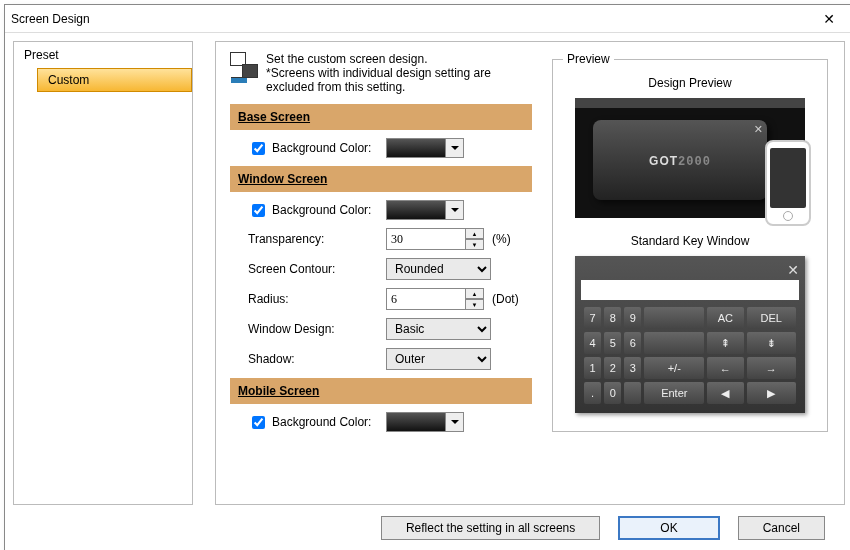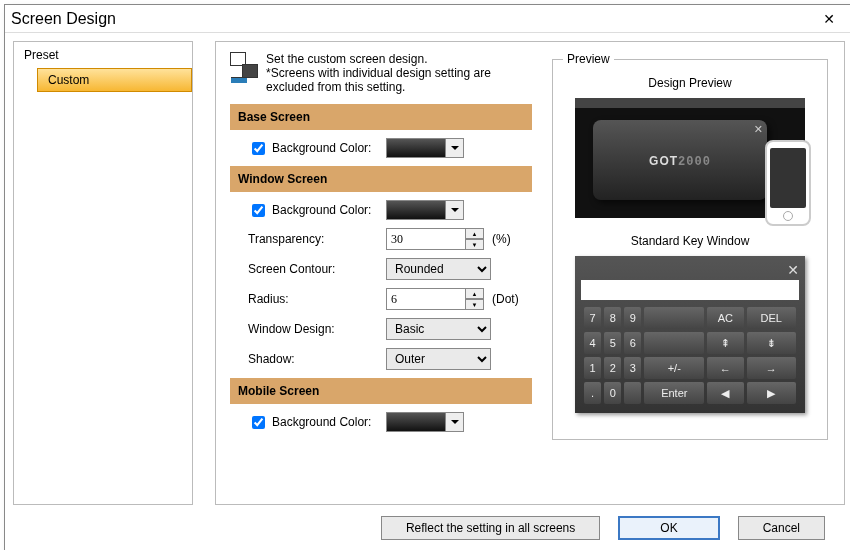--- a/index.html
+++ b/index.html
@@ -1,48 +1,48 @@
 <!DOCTYPE html>
 <html><head>
 <meta charset="utf-8">
 <style>
 * { box-sizing: border-box; font-family: "Segoe UI", Tahoma, sans-serif; font-size: 12px; }
 body { margin: 0; background: #fff; }
 .dialog { width: 850px; height: 550px; border: 1px solid #888; position: relative; background: #fff; display: flex; flex-direction: column; box-shadow: 4px 4px 8px rgba(0,0,0,0.15); margin: 4px;}
 .titlebar { height: 28px; display: flex; align-items: center; padding: 0 6px; border-bottom: 1px solid #ddd; }
-.titlebar .title { flex: 1; font-size: 16px; }
+.titlebar .title { flex: 1; font-size: 12px; }
 .titlebar .close { width: 36px; text-align: center; font-size: 14px; cursor: pointer; }
 .body { flex: 1; display: flex; padding: 8px; gap: 10px; }
 .sidebar { width: 180px; border: 1px solid #bbb; background: #fff; padding: 0; }
 .sidebar .hdr { padding: 6px 10px; color: #000; }
 .sidebar .item { padding: 4px 10px; margin-left: 23px; }
 .sidebar .item.sel { background: linear-gradient(#ffe29a, #f7b733); border: 1px solid #d08a00; }
 .main { flex: 1; border: 1px solid #bbb; background: #fff; padding: 10px 14px; display: flex; gap: 18px; margin-left: 12px; }
 .left { flex: 1; }
 .right { width: 280px; }
 .intro { display: flex; gap: 10px; margin-bottom: 10px; min-height: 36px; }
 .intro .icon { width: 36px; height: 32px; position: relative; }
 .intro .icon .sq1 { position:absolute; width:16px; height:14px; border:1px solid #333; background:#fff; left:0; top:0; }
 .intro .icon .sq1b { position:absolute; width:16px; height:6px; background:#2a7db8; left:1px; bottom:1px; border-top:1px solid #333;}
 .intro .icon .sq2 { position:absolute; width:16px; height:14px; border:1px solid #333; background:#444; left:12px; top:12px; }
-.section-title { background: #d9a66a; font-weight: bold; padding: 6px 8px; margin-top: 8px; }
+.section-title { background: #d9a66a; font-weight: bold; padding: 6px 8px; margin-top: 8px; text-decoration: underline; }
 .form-row { display: flex; align-items: center; margin: 8px 0 8px 18px; gap: 8px; }
 .form-row .lbl { width: 130px; }
 .chk-lbl { display:flex; align-items:center; gap:4px;}
 input[type=checkbox] { width:13px; height:13px; }
 .color-pick { display:flex; }
 .color-swatch { width: 60px; height: 20px; background: linear-gradient(#555, #111); border:1px solid #888; }
 .color-btn { width: 18px; height: 20px; border:1px solid #888; border-left:none; background:#eee; display:flex; align-items:center; justify-content:center; }
 .color-btn::after { content:""; border:4px solid transparent; border-top-color:#000; margin-top:4px; }
 .spinner { display:flex; }
 .spinner input { width: 80px; height: 22px; border:1px solid #888; padding:0 4px;font-family:Liberation Serif, serif; }
 .spinner .btns { width:18px; display:flex; flex-direction:column; }
 .spinner .btns span { flex:1; border:1px solid #888; border-left:none; font-size:6px; display:flex; align-items:center; justify-content:center; background:#eee; cursor:pointer;}
 select { width: 105px; height: 22px; border:1px solid #888; background:#eaeaea; padding:0 4px; }
-fieldset.preview { border:1px solid #bbb; padding: 6px 10px 26px; }
+fieldset.preview { border:1px solid #bbb; padding: 6px 10px 18px; }
 fieldset.preview legend { font-size:12px; padding:0 4px; }
 .pv-title { text-align:center; margin: 4px 0 8px; }
 .pv-design { position:relative; width: 230px; height: 120px; background:#111; margin:0 auto 16px; }
 .pv-topbar { height:10px; background:#444; }
 .pv-inner { position:absolute; left:18px; top:22px; right:38px; bottom:18px; background:linear-gradient(#555,#222); border-radius:8px; box-shadow:3px 3px 6px rgba(0,0,0,0.6); display:flex; align-items:center; justify-content:center; }
 .pv-inner .x { position:absolute; right:4px; top:3px; color:#ccc; font-size:11px; }
 .pv-text { color:#ddd; font-weight:bold; letter-spacing:1px; font-size:14px; font-family: Arial Black, sans-serif;}
 .pv-text .yr { color:#888;font-family:Liberation Mono, monospace;}
 .pv-phone { position:absolute; right:-6px; bottom:-8px; width:46px; height:86px; background:#fff; border:2px solid #ccc; border-radius:8px; }
 .pv-phone .scr { position:absolute; left:3px; right:3px; top:6px; bottom:16px; background:#333; border-radius:2px;}

